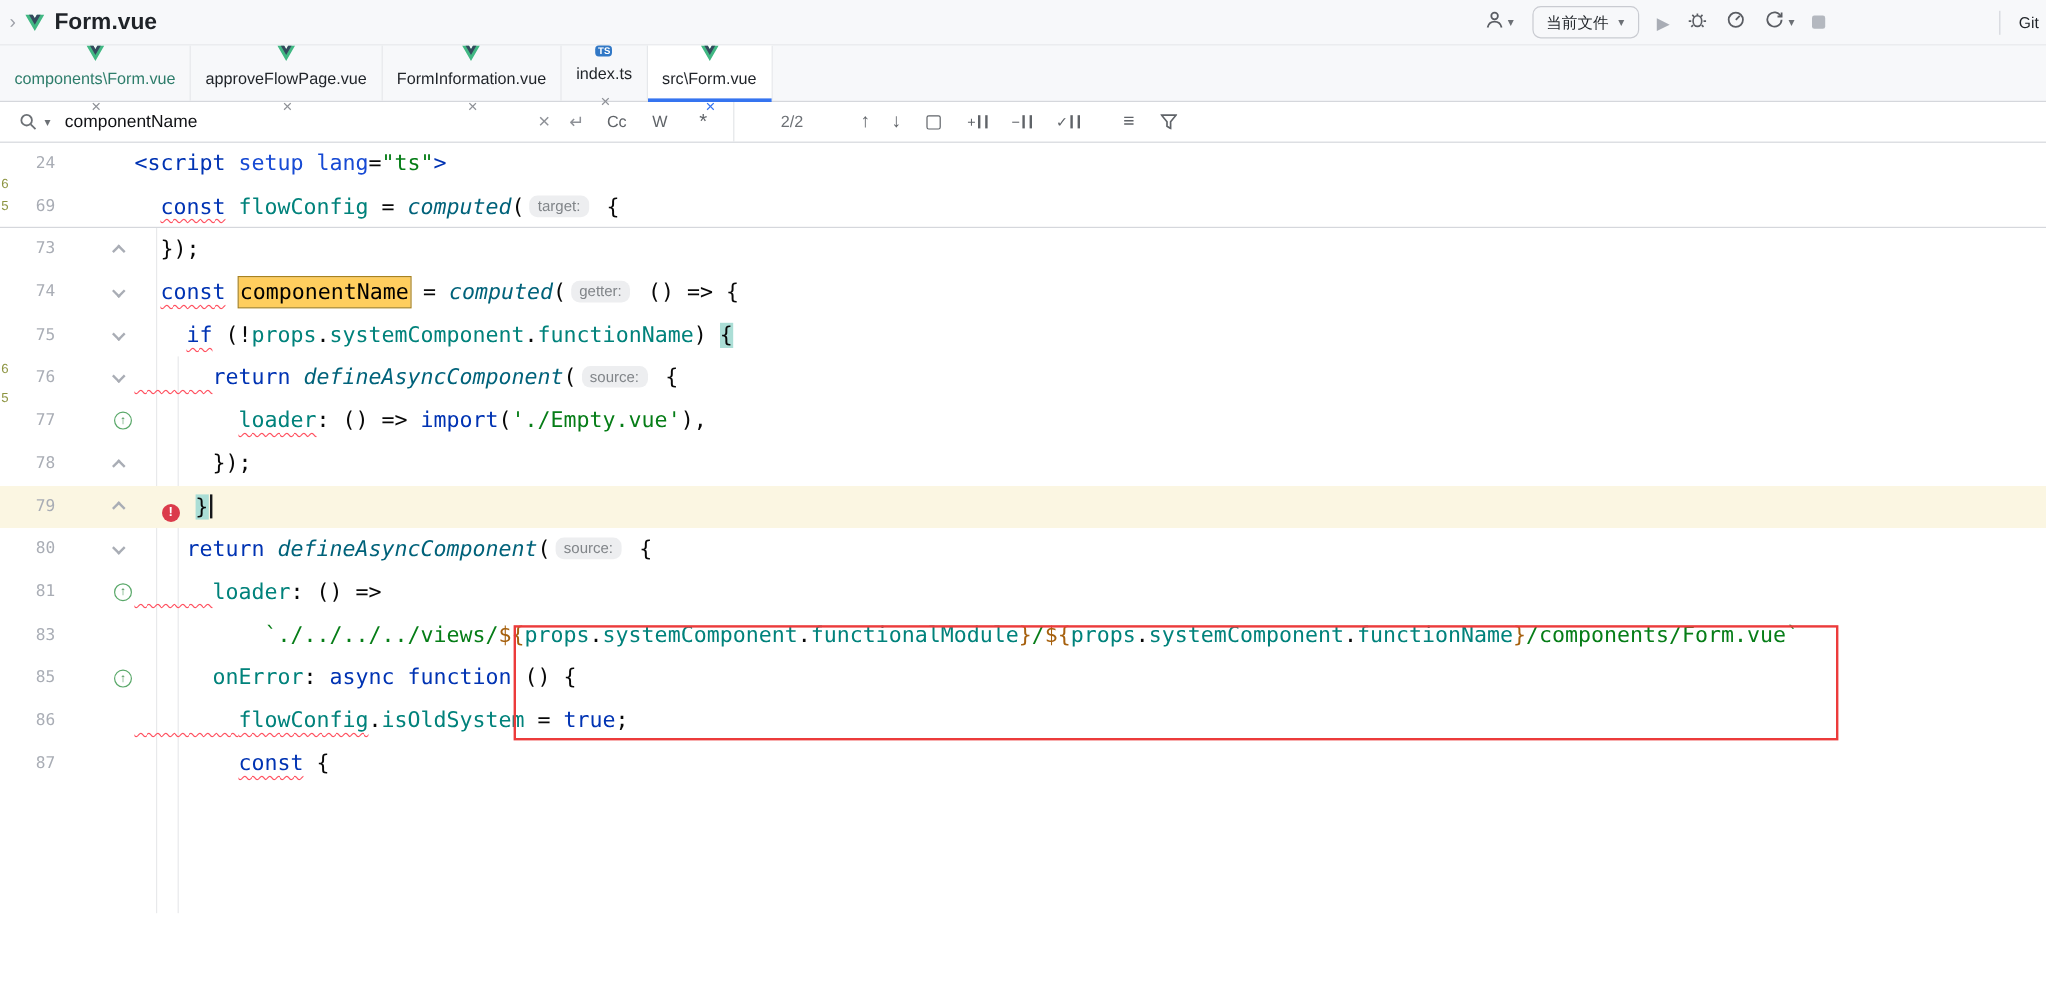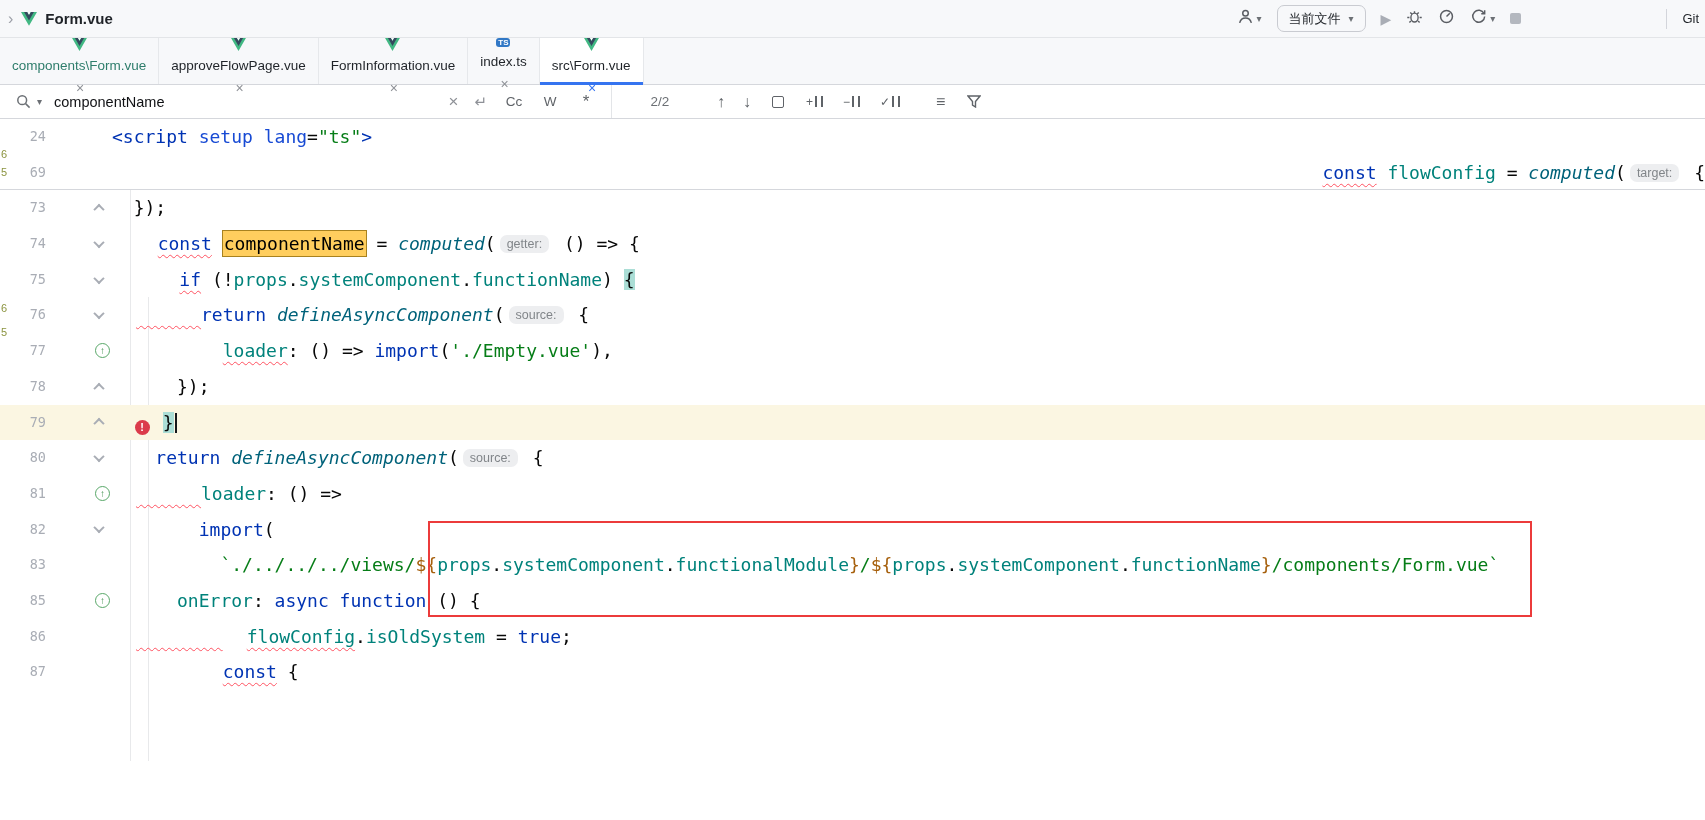--- a/index.html
+++ b/index.html
@@ -7,21 +7,21 @@
   body {
     width:1705px; height:820px; overflow:hidden; position:relative;
     font-family:"Liberation Sans", sans-serif; background:#fff; color:#1F2328;
   }
 
   
   .titlebar { height:38px; background:#F7F8FA; border-bottom:1px solid #E3E5E8;
     display:flex; align-items:center; padding:0 6px 0 8px; }
   .tb-left { display:flex; align-items:center; gap:8px; }
   .tb-chevron { color:#9DA0A8; font-size:16px; }
-  .tb-title { font-size:15px; font-weight:600; color:#1F2328; }
+  .tb-title { font-size:19px; font-weight:600; color:#1F2328; }
   .tb-right { margin-left:auto; display:flex; align-items:center; gap:15px; }
   .tb-icon { display:flex; align-items:center; gap:3px; color:#5A5D63; }
   .dd { font-size:10px; color:#6C7075; }
   .runconfig { height:27px; border:1px solid #C9CBD1; border-radius:7px; background:#F7F8FA;
     display:flex; align-items:center; gap:8px; padding:0 11px; font-size:13px; color:#1F2328; }
   .play { color:#A9ADB5; font-size:14px; }
   .stop-sq { width:11px; height:11px; background:#B4B8BF; border-radius:2px; }
   .tb-sep { width:1px; height:20px; background:#D3D5DB; margin-left:130px; }
   .git-label { font-size:13px; color:#1F2328; white-space:nowrap; }
 
@@ -56,21 +56,21 @@
   .mc-g { font-size:12px; line-height:1; }
   .bars { width:8px; height:11px; border-left:2px solid #5F6368; border-right:2px solid #5F6368; display:inline-block; }
   .fb-menu { font-size:16px; margin-left:26px; color:#5F6368; }
   .fb-funnel { display:flex; align-items:center; margin-left:22px; }
 
   
   #editor { position:absolute; top:119px; left:0; width:1705px; }
   .iguide { position:absolute; width:1px; background:#E8E9EB; }
   .row { display:flex; height:35.7px; position:relative; }
   .row.current { background:#FBF6E2; }
-  .row.sticky-sep { border-bottom:1px solid #D5D7DC;justify-content:space-between; }
+  .row.sticky-sep { border-bottom:1px solid #D5D7DC; }
   .g { flex:0 0 112px; width:112px; position:relative;padding-left:24px; }
   .lnum { position:absolute; right:66px; top:0; line-height:35.7px;
     font-family:"DejaVu Sans Mono", monospace; font-size:13.5px; color:#A9ADB5; }
   .gic { position:absolute; left:95px; top:0; height:35.7px; display:flex; align-items:center; }
   .code { margin:0; font-family:"DejaVu Sans Mono", monospace; font-size:18px;
     line-height:35.7px; white-space:pre; color:#080808; }
 
   .tk-plain { color:#080808; }
   .tk-k    { color:#0033B3; }
   .tk-tag  { color:#0033B3; }
@@ -78,21 +78,21 @@
   .tk-str  { color:#067D17; }
   .tk-id   { color:#00827B; }
   .tk-fn   { color:#00627A; font-style:italic; }
   .tk-d    { color:#A6600D; }
   .tk-bm   { background:#ABDED6; }
   .tk-match { background:#FFCE5E; outline:1px solid #A8821F; padding:2px 1px; color:#000; }
   .tk-inlay { display:inline-block; background:#EDEEF0; color:#818589;
     font-family:"Liberation Sans", sans-serif; font-size:12.5px; border-radius:7px;
     padding:2px 7px; margin:0 4px; line-height:normal; vertical-align:2px; }
   .wavy { text-decoration-line:underline; text-decoration-style:wavy;
-    text-decoration-color:#FF5261; text-decoration-thickness:1px; text-underline-offset:4px;margin-left:24px; }
+    text-decoration-color:#FF5261; text-decoration-thickness:1px; text-underline-offset:4px; }
   .err-inline { display:inline-flex; width:15px; height:15px; border-radius:50%;
     background:#DB3B4B; color:#fff; font-size:11px; font-weight:bold;
     align-items:center; justify-content:center; vertical-align:-2px; margin:0 13px 0 1px;
     font-family:"Liberation Sans", sans-serif; }
   .caret { display:inline-block; width:2px; height:20px; background:#15171B; vertical-align:-4px; margin-left:1px; }
 
   .gi-chev { width:8px; height:8px; border-right:2px solid #A9ADB5; border-bottom:2px solid #A9ADB5; }
   .gi-down { transform:rotate(45deg) translate(-1px,-1px); }
   .gi-up   { transform:rotate(-135deg) translate(-1px,-1px); }
   .gi-green { width:15px; height:15px; border-radius:50%; border:1.5px solid #59A869; background:#fff;
@@ -335,29 +335,20 @@
       <div class="g">
         <span class="lnum">81</span>
         <span class="gic">
           <span class="gi-green">↑</span>
         </span>
       </div>
       <pre class="code"><span class="tk-plain wavy">      </span><span class="tk-id">loader</span><span class="tk-plain">: () =&gt;</span></pre>
     </div>
     <div class="row">
       <div class="g">
-        <span class="lnum">82</span>
-        <span class="gic">
-          <span class="gi-chev gi-down"></span>
-        </span>
-      </div>
-      <pre class="code"><span class="tk-plain">        </span><span class="tk-k">import</span><span class="tk-plain">(</span></pre>
-    </div>
-    <div class="row">
-      <div class="g">
         <span class="lnum">83</span>
       </div>
       <pre class="code"><span class="tk-plain">          </span><span class="tk-str">`./../../../views/</span><span class="tk-d">${</span><span class="tk-id">props</span><span class="tk-plain">.</span><span class="tk-id">systemComponent</span><span class="tk-plain">.</span><span class="tk-id">functionalModule</span><span class="tk-d">}</span><span class="tk-str">/</span><span class="tk-d">${</span><span class="tk-id">props</span><span class="tk-plain">.</span><span class="tk-id">systemComponent</span><span class="tk-plain">.</span><span class="tk-id">functionName</span><span class="tk-d">}</span><span class="tk-str">/components/Form.vue`</span></pre>
     </div>
     <div class="row">
       <div class="g">
         <span class="lnum">85</span>
         <span class="gic">
           <span class="gi-green">↑</span>
         </span>

